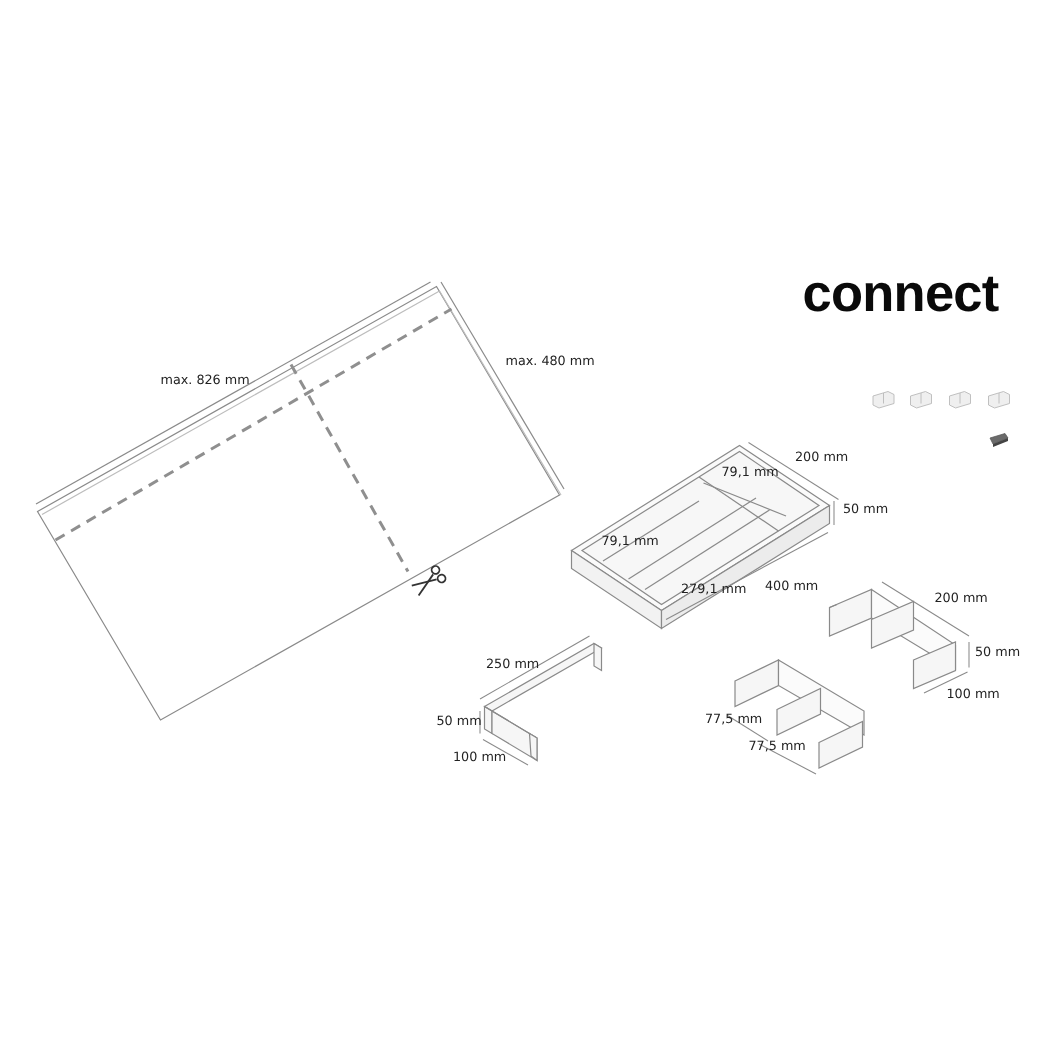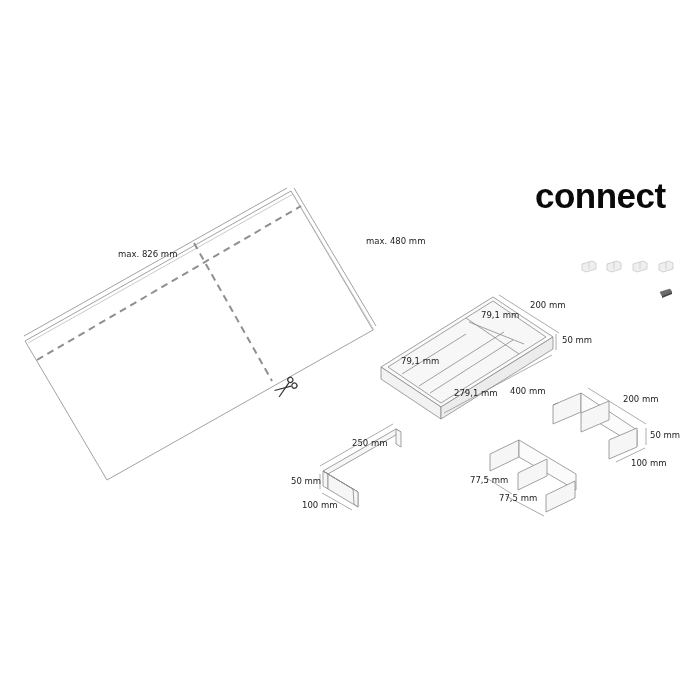--- a/index.html
+++ b/index.html
@@ -125,31 +125,31 @@
     </g>
     <g transform="translate(656,289)">
       <polygon points="0,3 10,0 12,3 2,7" fill="#6b6b6b" stroke="#555" stroke-width="0.5"></polygon>
       <polygon points="2,7 12,3 12,5 2,9" fill="#444"></polygon>
     </g>
   </svg>
 
   
   <div class="brand">connect</div>
 
-  <div class="lbl" style="left:103px; top:249px;margin-left:11px;">max. 826 mm</div>
-  <div class="lbl" style="left:333px; top:236px;margin-left:29px;">max. 480 mm</div>
+  <div class="lbl" style="left:103px; top:249px;">max. 826 mm</div>
+  <div class="lbl" style="left:333px; top:236px;">max. 480 mm</div>
 
   <div class="lbl" style="left:526px; top:300px;">200 mm</div>
   <div class="lbl" style="left:558px; top:335px;">50 mm</div>
   <div class="lbl" style="left:495px; top:386px;margin-left:11px;">400 mm</div>
   <div class="lbl" style="left:477px; top:310px;">79,1 mm</div>
   <div class="lbl" style="left:397px; top:356px;">79,1 mm</div>
   <div class="lbl" style="left:450px; top:356px;margin-top:32px;">279,1 mm</div>
 
-  <div class="lbl" style="left:320px; top:438px;margin-left:28px;">250 mm</div>
+  <div class="lbl" style="left:320px; top:438px;">250 mm</div>
   <div class="lbl" style="left:287px; top:476px;">50 mm</div>
   <div class="lbl" style="left:298px; top:500px;">100 mm</div>
 
   <div class="lbl" style="left:619px; top:394px;">200 mm</div>
   <div class="lbl" style="left:646px; top:430px;">50 mm</div>
   <div class="lbl" style="left:627px; top:458px;">100 mm</div>
 
   <div class="lbl" style="left:466px; top:475px;">77,5 mm</div>
   <div class="lbl" style="left:495px; top:493px;">77,5 mm</div>
 </div>

